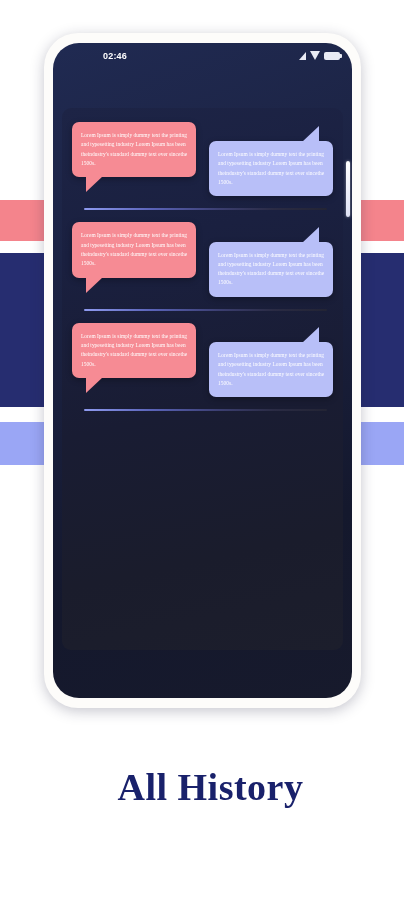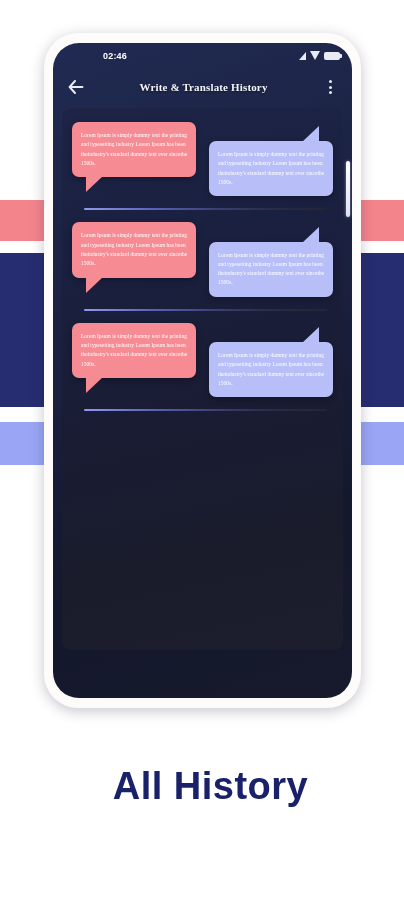--- a/index.html
+++ b/index.html
@@ -233,21 +233,21 @@
     z-index: 9;
   }
 
   
   .caption {
     position: absolute;
     left: 0; right: 0;
     top: 765px;
     text-align: center;
     color: #19216B;
-    font-family: Liberation Sans, sans-serif;
+    font-family: Liberation Serif, serif;
     font-size: 38px;
     font-weight: bold;
     letter-spacing: 0.5px;
     z-index: 6;
     margin-left: 17px;
   }
 </style>
 </head>
 <body>
 
@@ -260,69 +260,55 @@
 
     <div class="status-bar">
       <div class="status-time">02:46</div>
       <div class="status-icons">
         <span class="ic-signal"></span>
         <span class="ic-wifi"></span>
         <span class="ic-batt"></span>
       </div>
     </div>
 
-    <div class="app-bar">
-      <div class="back-btn">
-        <svg width="16" height="14" viewBox="0 0 16 14" aria-hidden="true">
-          <path d="M7 1 L1.6 7 L7 13" fill="none" stroke="#e9ebf6" stroke-width="1.9" stroke-linecap="round" stroke-linejoin="round"></path>
-          <path d="M1.8 7 L14.5 7" fill="none" stroke="#e9ebf6" stroke-width="1.9" stroke-linecap="round"></path>
-        </svg>
-      </div>
-      <div class="app-title">Write &amp; Translate History</div>
-      <div class="menu-btn">
-        <span></span>
-          <span></span>
-          <span></span>
+
+    <div class="chat-card">
+      <div class="chat-scroll">
+
+        <div class="msg-group">
+          <div class="bubble-pink">
+            <div class="btxt">Lorem Ipsum is simply dummy text the printing and typesetting industry Lorem Ipsum has been theindustry's standard dummy text ever sincethe 1500s.</div>
+          </div>
+          <div class="bubble-blue" style="margin-top:-36px;">
+            <div class="btxt">Lorem Ipsum is simply dummy text the printing and typesetting industry Lorem Ipsum has been theindustry's standard dummy text ever sincethe 1500s.</div>
+          </div>
+        </div>
+        <div class="divider"></div>
+
+        <div class="msg-group">
+          <div class="bubble-pink">
+            <div class="btxt">Lorem Ipsum is simply dummy text the printing and typesetting industry Lorem Ipsum has been theindustry's standard dummy text ever sincethe 1500s.</div>
+          </div>
+          <div class="bubble-blue" style="margin-top:-36px;">
+            <div class="btxt">Lorem Ipsum is simply dummy text the printing and typesetting industry Lorem Ipsum has been theindustry's standard dummy text ever sincethe 1500s.</div>
+          </div>
+        </div>
+        <div class="divider"></div>
+
+        <div class="msg-group">
+          <div class="bubble-pink">
+            <div class="btxt">Lorem Ipsum is simply dummy text the printing and typesetting industry Lorem Ipsum has been theindustry's standard dummy text ever sincethe 1500s.</div>
+          </div>
+          <div class="bubble-blue" style="margin-top:-36px;">
+            <div class="btxt">Lorem Ipsum is simply dummy text the printing and typesetting industry Lorem Ipsum has been theindustry's standard dummy text ever sincethe 1500s.</div>
+          </div>
+        </div>
+        <div class="divider"></div>
+
       </div>
     </div>
 
-    <div class="chat-card">
-      <div class="chat-scroll">
-
-        <div class="msg-group">
-          <div class="bubble-pink">
-            <div class="btxt">Lorem Ipsum is simply dummy text the printing and typesetting industry Lorem Ipsum has been theindustry's standard dummy text ever sincethe 1500s.</div>
-          </div>
-          <div class="bubble-blue" style="margin-top:-36px;">
-            <div class="btxt">Lorem Ipsum is simply dummy text the printing and typesetting industry Lorem Ipsum has been theindustry's standard dummy text ever sincethe 1500s.</div>
-          </div>
-        </div>
-        <div class="divider"></div>
-
-        <div class="msg-group">
-          <div class="bubble-pink">
-            <div class="btxt">Lorem Ipsum is simply dummy text the printing and typesetting industry Lorem Ipsum has been theindustry's standard dummy text ever sincethe 1500s.</div>
-          </div>
-          <div class="bubble-blue" style="margin-top:-36px;">
-            <div class="btxt">Lorem Ipsum is simply dummy text the printing and typesetting industry Lorem Ipsum has been theindustry's standard dummy text ever sincethe 1500s.</div>
-          </div>
-        </div>
-        <div class="divider"></div>
-
-        <div class="msg-group">
-          <div class="bubble-pink">
-            <div class="btxt">Lorem Ipsum is simply dummy text the printing and typesetting industry Lorem Ipsum has been theindustry's standard dummy text ever sincethe 1500s.</div>
-          </div>
-          <div class="bubble-blue" style="margin-top:-36px;">
-            <div class="btxt">Lorem Ipsum is simply dummy text the printing and typesetting industry Lorem Ipsum has been theindustry's standard dummy text ever sincethe 1500s.</div>
-          </div>
-        </div>
-        <div class="divider"></div>
-
-      </div>
-    </div>
-
     <div class="scroll-ind"></div>
 
   </div>
 </div>
 
 <div class="caption">All History</div>
 
 </body></html>

